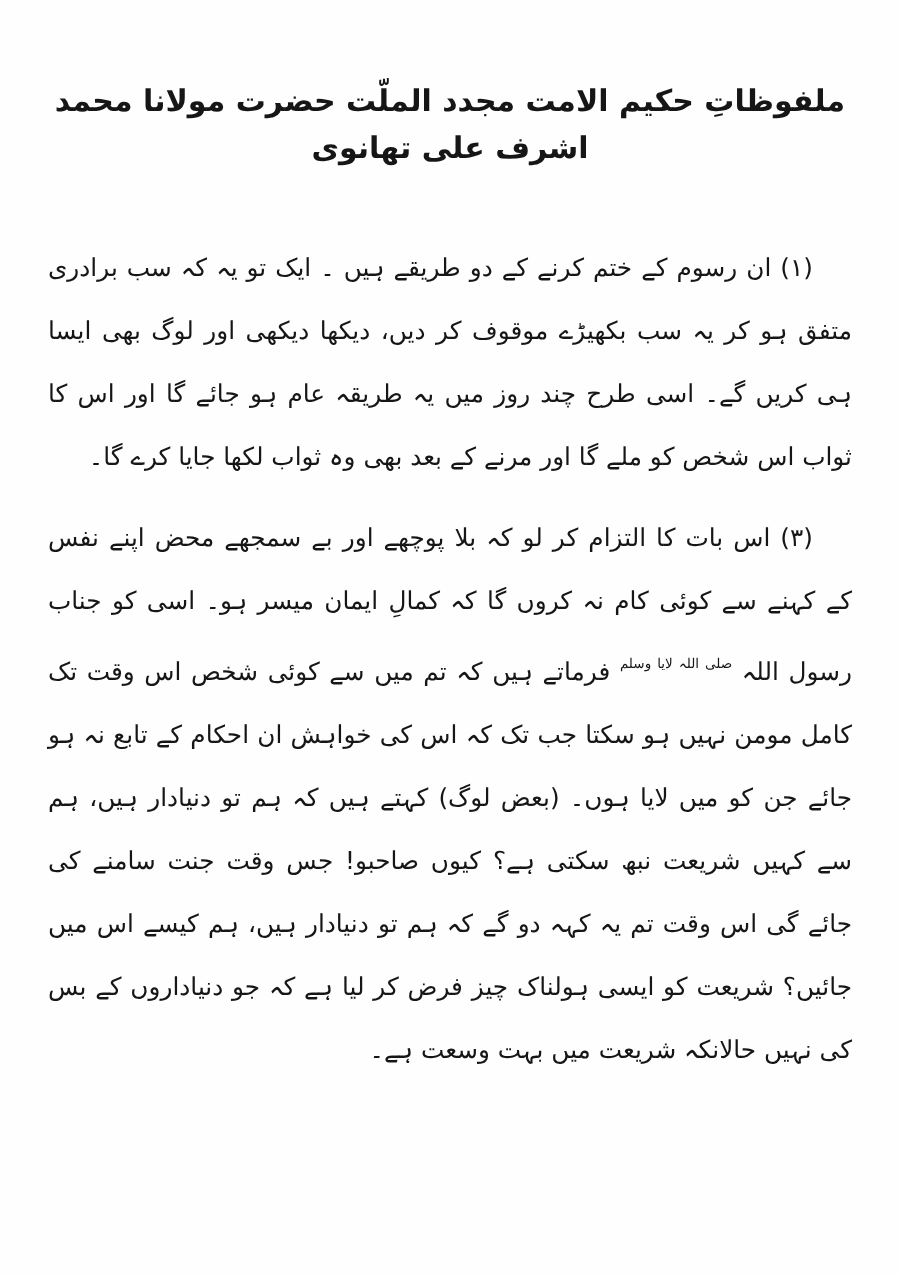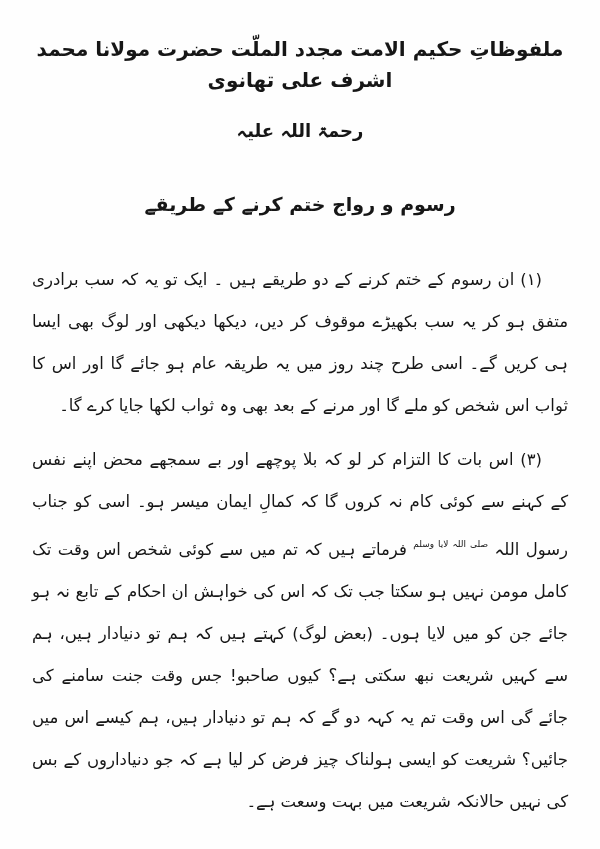--- a/index.html
+++ b/index.html
@@ -12,21 +12,21 @@
     height: 849px;
     overflow: hidden;
     font-family: "DejaVu Sans", sans-serif;
     color: #161616;
   }
   .page {
     width: 600px;
     height: 849px;
     box-sizing: border-box;
     direction: rtl;
-    padding: 34px 20px 0 20px;
+    padding: 52px 20px 0 20px;
     background: #fefefe;
   }
   .title {
     text-align: center;
     font-size: 20px;
     font-weight: bold;
     line-height: 1.55;
     margin: 0 4px;
   }
   .honorific {
@@ -58,23 +58,21 @@
     white-space: nowrap;
   }
 </style>
 </head>
 <body>
 
 <div class="page">
 
   <h1 class="title">ملفوظاتِ حکیم الامت مجدد الملّت حضرت مولانا محمد اشرف علی تھانوی</h1>
 
-  <div class="honorific">رحمۃ اللہ علیہ</div>
 
-  <h2 class="section-heading">رسوم و رواج ختم کرنے کے طریقے</h2>
 
   <div class="body-text">
     <p>(۱) ان رسوم کے ختم کرنے کے دو طریقے ہیں ۔ ایک تو یہ کہ سب برادری متفق ہو کر یہ سب بکھیڑے موقوف کر دیں، دیکھا دیکھی اور لوگ بھی ایسا ہی کریں گے۔ اسی طرح چند روز میں یہ طریقہ عام ہو جائے گا اور اس کا ثواب اس شخص کو ملے گا اور مرنے کے بعد بھی وہ ثواب لکھا جایا کرے گا۔</p>
     <p>
       <span>(۳) اس بات کا التزام کر لو کہ بلا پوچھے اور بے سمجھے محض اپنے نفس کے کہنے سے کوئی کام نہ کروں گا کہ کمالِ ایمان میسر ہو۔ اسی کو جناب رسول اللہ</span>
       <span class="salawat">صلی اللہ لایا وسلم</span>
       <span>فرماتے ہیں کہ تم میں سے کوئی شخص اس وقت تک کامل مومن نہیں ہو سکتا جب تک کہ اس کی خواہش ان احکام کے تابع نہ ہو جائے جن کو میں لایا ہوں۔ (بعض لوگ) کہتے ہیں کہ ہم تو دنیادار ہیں، ہم سے کہیں شریعت نبھ سکتی ہے؟ کیوں صاحبو! جس وقت جنت سامنے کی جائے گی اس وقت تم یہ کہہ دو گے کہ ہم تو دنیادار ہیں، ہم کیسے اس میں جائیں؟ شریعت کو ایسی ہولناک چیز فرض کر لیا ہے کہ جو دنیاداروں کے بس کی نہیں حالانکہ شریعت میں بہت وسعت ہے۔</span>
     </p>
   </div>
 

